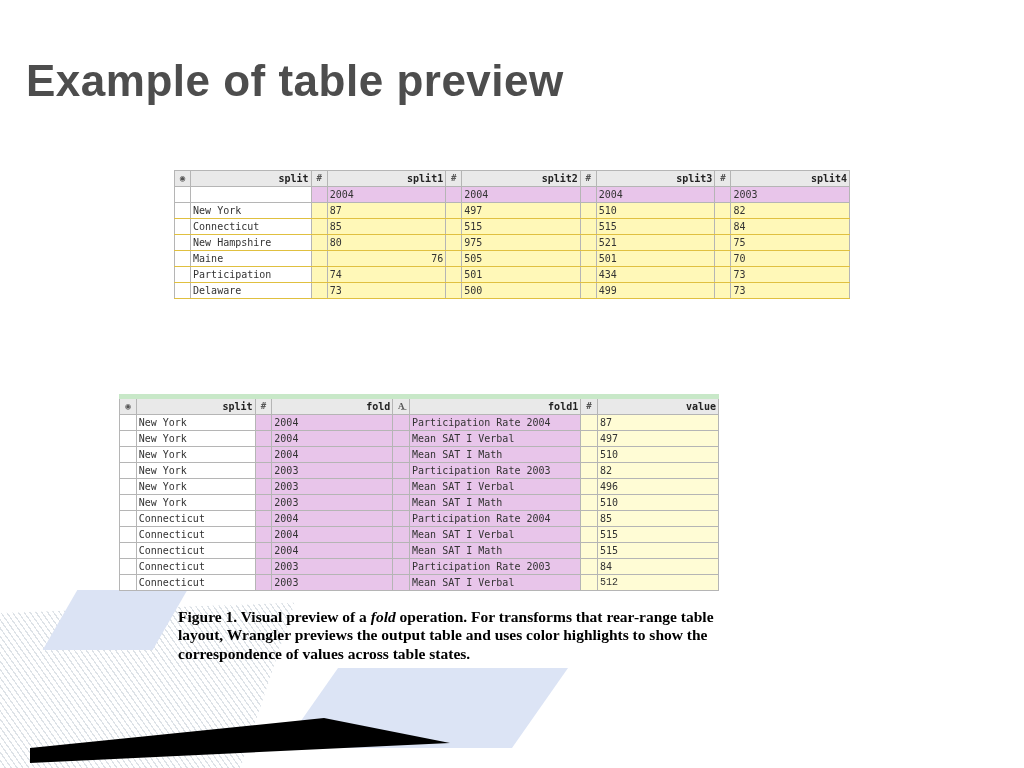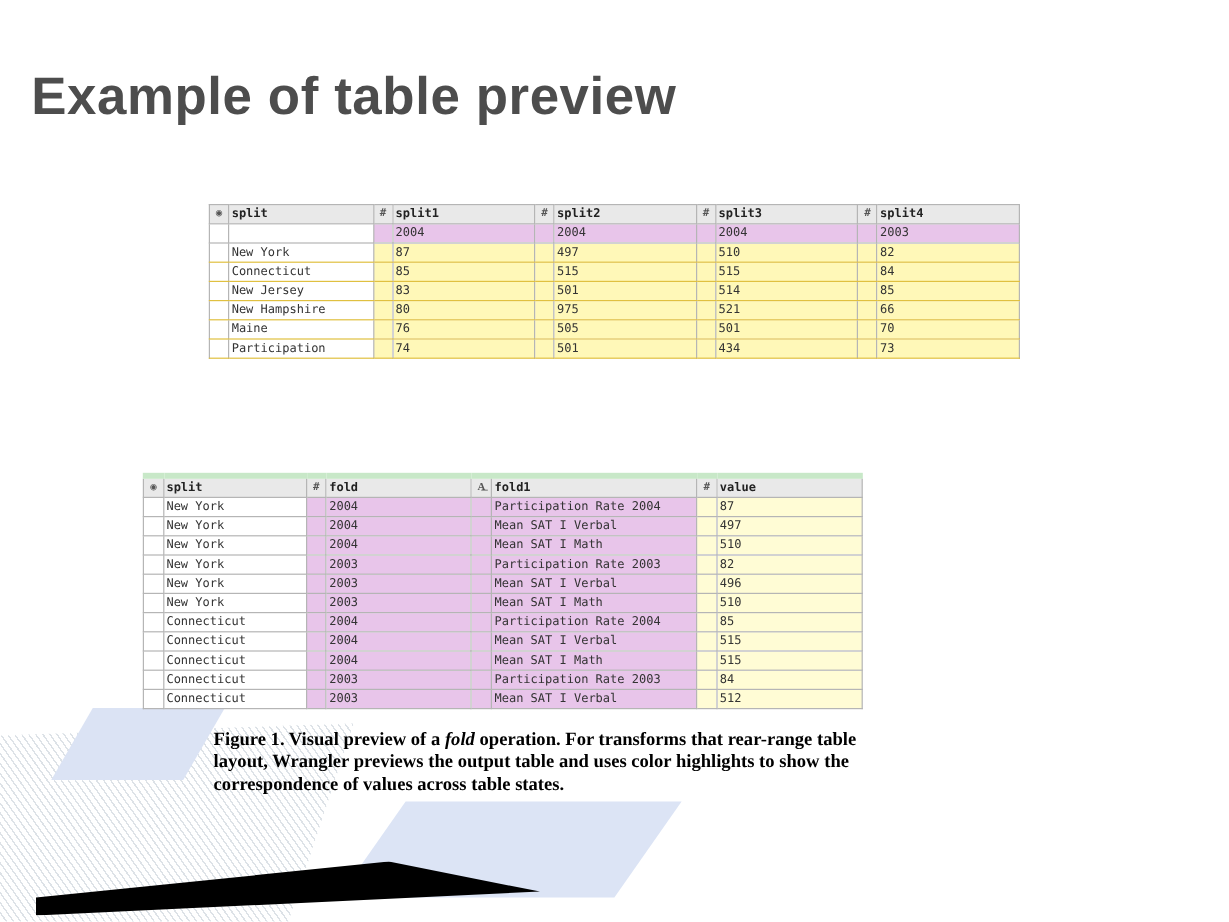--- a/index.html
+++ b/index.html
@@ -43,21 +43,21 @@
     height: 15px;
     line-height: 15px;
     padding: 0 2px;
     overflow: hidden;
     white-space: nowrap;
     box-sizing: border-box;
   }
   .tbl th {
     background: #e9e9e9;
     font-weight: bold;
-    text-align: left;
+    text-align: right;
     color: #222;
   }
   .tbl .icon-th {
     width: 16px;
     text-align: center;
     font-size: 9px;
     color: #555;
   }
 
   
@@ -190,63 +190,63 @@
             <td style="width: 118px;">85</td>
             <td style="width: 16px;"></td>
             <td style="width: 118px;">515</td>
             <td style="width: 16px;"></td>
             <td style="width: 118px;">515</td>
             <td style="width: 16px;"></td>
             <td style="width: 118px;">84</td>
           </tr>
           <tr class="hl-yellow">
             <td class="white-col" style="width: 16px;"></td>
-            <td class="white-col" style="width: 120px;">New Jersey</td>
-            <td style="width: 16px;"></td>
-            <td style="width: 118px;">83</td>
+            <td class="white-col" style="width: 120px;">New Hampshire</td>
+            <td style="width: 16px;"></td>
+            <td style="width: 118px;">80</td>
+            <td style="width: 16px;"></td>
+            <td style="width: 118px;">975</td>
+            <td style="width: 16px;"></td>
+            <td style="width: 118px;">521</td>
+            <td style="width: 16px;"></td>
+            <td style="width: 118px;">75</td>
+          </tr>
+          <tr class="hl-yellow">
+            <td class="white-col" style="width: 16px;"></td>
+            <td class="white-col" style="width: 120px;">Maine</td>
+            <td style="width: 16px;"></td>
+            <td style="width: 118px; text-align: right;">76</td>
+            <td style="width: 16px;"></td>
+            <td style="width: 118px;">505</td>
             <td style="width: 16px;"></td>
             <td style="width: 118px;">501</td>
             <td style="width: 16px;"></td>
-            <td style="width: 118px;">514</td>
-            <td style="width: 16px;"></td>
-            <td style="width: 118px;">85</td>
-          </tr>
-          <tr class="hl-yellow">
-            <td class="white-col" style="width: 16px;"></td>
-            <td class="white-col" style="width: 120px;">New Hampshire</td>
-            <td style="width: 16px;"></td>
-            <td style="width: 118px;">80</td>
-            <td style="width: 16px;"></td>
-            <td style="width: 118px;">975</td>
-            <td style="width: 16px;"></td>
-            <td style="width: 118px;">521</td>
-            <td style="width: 16px;"></td>
-            <td style="width: 118px;">66</td>
-          </tr>
-          <tr class="hl-yellow">
-            <td class="white-col" style="width: 16px;"></td>
-            <td class="white-col" style="width: 120px;">Maine</td>
-            <td style="width: 16px;"></td>
-            <td style="width: 118px;">76</td>
-            <td style="width: 16px;"></td>
-            <td style="width: 118px;">505</td>
+            <td style="width: 118px;">70</td>
+          </tr>
+          <tr class="hl-yellow">
+            <td class="white-col" style="width: 16px;"></td>
+            <td class="white-col" style="width: 120px;">Participation</td>
+            <td style="width: 16px;"></td>
+            <td style="width: 118px;">74</td>
             <td style="width: 16px;"></td>
             <td style="width: 118px;">501</td>
             <td style="width: 16px;"></td>
-            <td style="width: 118px;">70</td>
-          </tr>
-          <tr class="hl-yellow">
-            <td class="white-col" style="width: 16px;"></td>
-            <td class="white-col" style="width: 120px;">Participation</td>
-            <td style="width: 16px;"></td>
-            <td style="width: 118px;">74</td>
-            <td style="width: 16px;"></td>
-            <td style="width: 118px;">501</td>
-            <td style="width: 16px;"></td>
             <td style="width: 118px;">434</td>
+            <td style="width: 16px;"></td>
+            <td style="width: 118px;">73</td>
+          </tr>
+          <tr class="hl-yellow">
+            <td class="white-col" style="width: 16px;"></td>
+            <td class="white-col" style="width: 120px;">Delaware</td>
+            <td style="width: 16px;"></td>
+            <td style="width: 118px;">73</td>
+            <td style="width: 16px;"></td>
+            <td style="width: 118px;">500</td>
+            <td style="width: 16px;"></td>
+            <td style="width: 118px;">499</td>
             <td style="width: 16px;"></td>
             <td style="width: 118px;">73</td>
           </tr>
         </tbody>
       </table>
 
     <table id="t2" class="tbl greenhdr" style="top:394px; left:119px; width:600px;">
         <thead>
           <tr>
             <th class="icon-th">◉</th>
@@ -361,21 +361,21 @@
             <td class="yellow-cell" style="width: 116px;">84</td>
           </tr>
           <tr class="cream">
             <td class="white-col" style="width: 16px;"></td>
             <td class="white-col" style="width: 114px;">Connecticut</td>
             <td class="violet-cell" style="width: 16px;"></td>
             <td class="violet-cell" style="width: 116px;">2003</td>
             <td class="violet-cell" style="width: 16px;"></td>
             <td class="violet-cell" style="width: 164px;">Mean SAT I Verbal</td>
             <td class="yellow-cell" style="width: 16px;"></td>
-            <td class="yellow-cell" style="width: 116px;">512</td>
+            <td class="yellow-cell" style="width: 116px; font-family: Liberation Mono, monospace;">512</td>
           </tr>
         </tbody>
       </table>
 
     <div class="caption">
       <span>Figure 1.  Visual preview of a </span><span class="it">fold</span><span> operation. For transforms that rear-range table layout, Wrangler previews the output table and uses color highlights to show the correspondence of values across table states.</span>
     </div>
   </div>
 </div>
 

